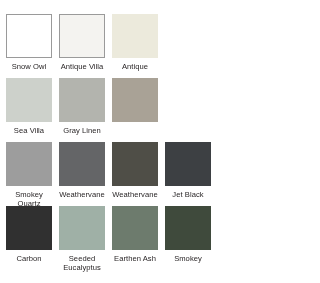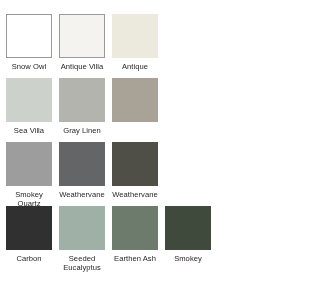--- a/index.html
+++ b/index.html
@@ -97,20 +97,24 @@
       <div class="swatch-label">Smokey Quartz</div>
     </div>
     <div class="swatch-cell">
       <div class="swatch-chip" style="background-color: rgb(100, 101, 103);"></div>
       <div class="swatch-label">Weathervane</div>
     </div>
     <div class="swatch-cell">
       <div class="swatch-chip" style="background-color: rgb(79, 78, 71);"></div>
       <div class="swatch-label">Weathervane</div>
     </div>
+    <div class="swatch-cell">
+      <div class="swatch-chip" style="background-color: rgb(61, 64, 67);"></div>
+      <div class="swatch-label">Jet Black</div>
+    </div>
   </div>
 
   <div class="palette-row">
     <div class="swatch-cell">
       <div class="swatch-chip" style="background-color: rgb(48, 48, 48);"></div>
       <div class="swatch-label">Carbon</div>
     </div>
     <div class="swatch-cell">
       <div class="swatch-chip" style="background-color: rgb(159, 176, 166);"></div>
       <div class="swatch-label">Seeded Eucalyptus</div>

